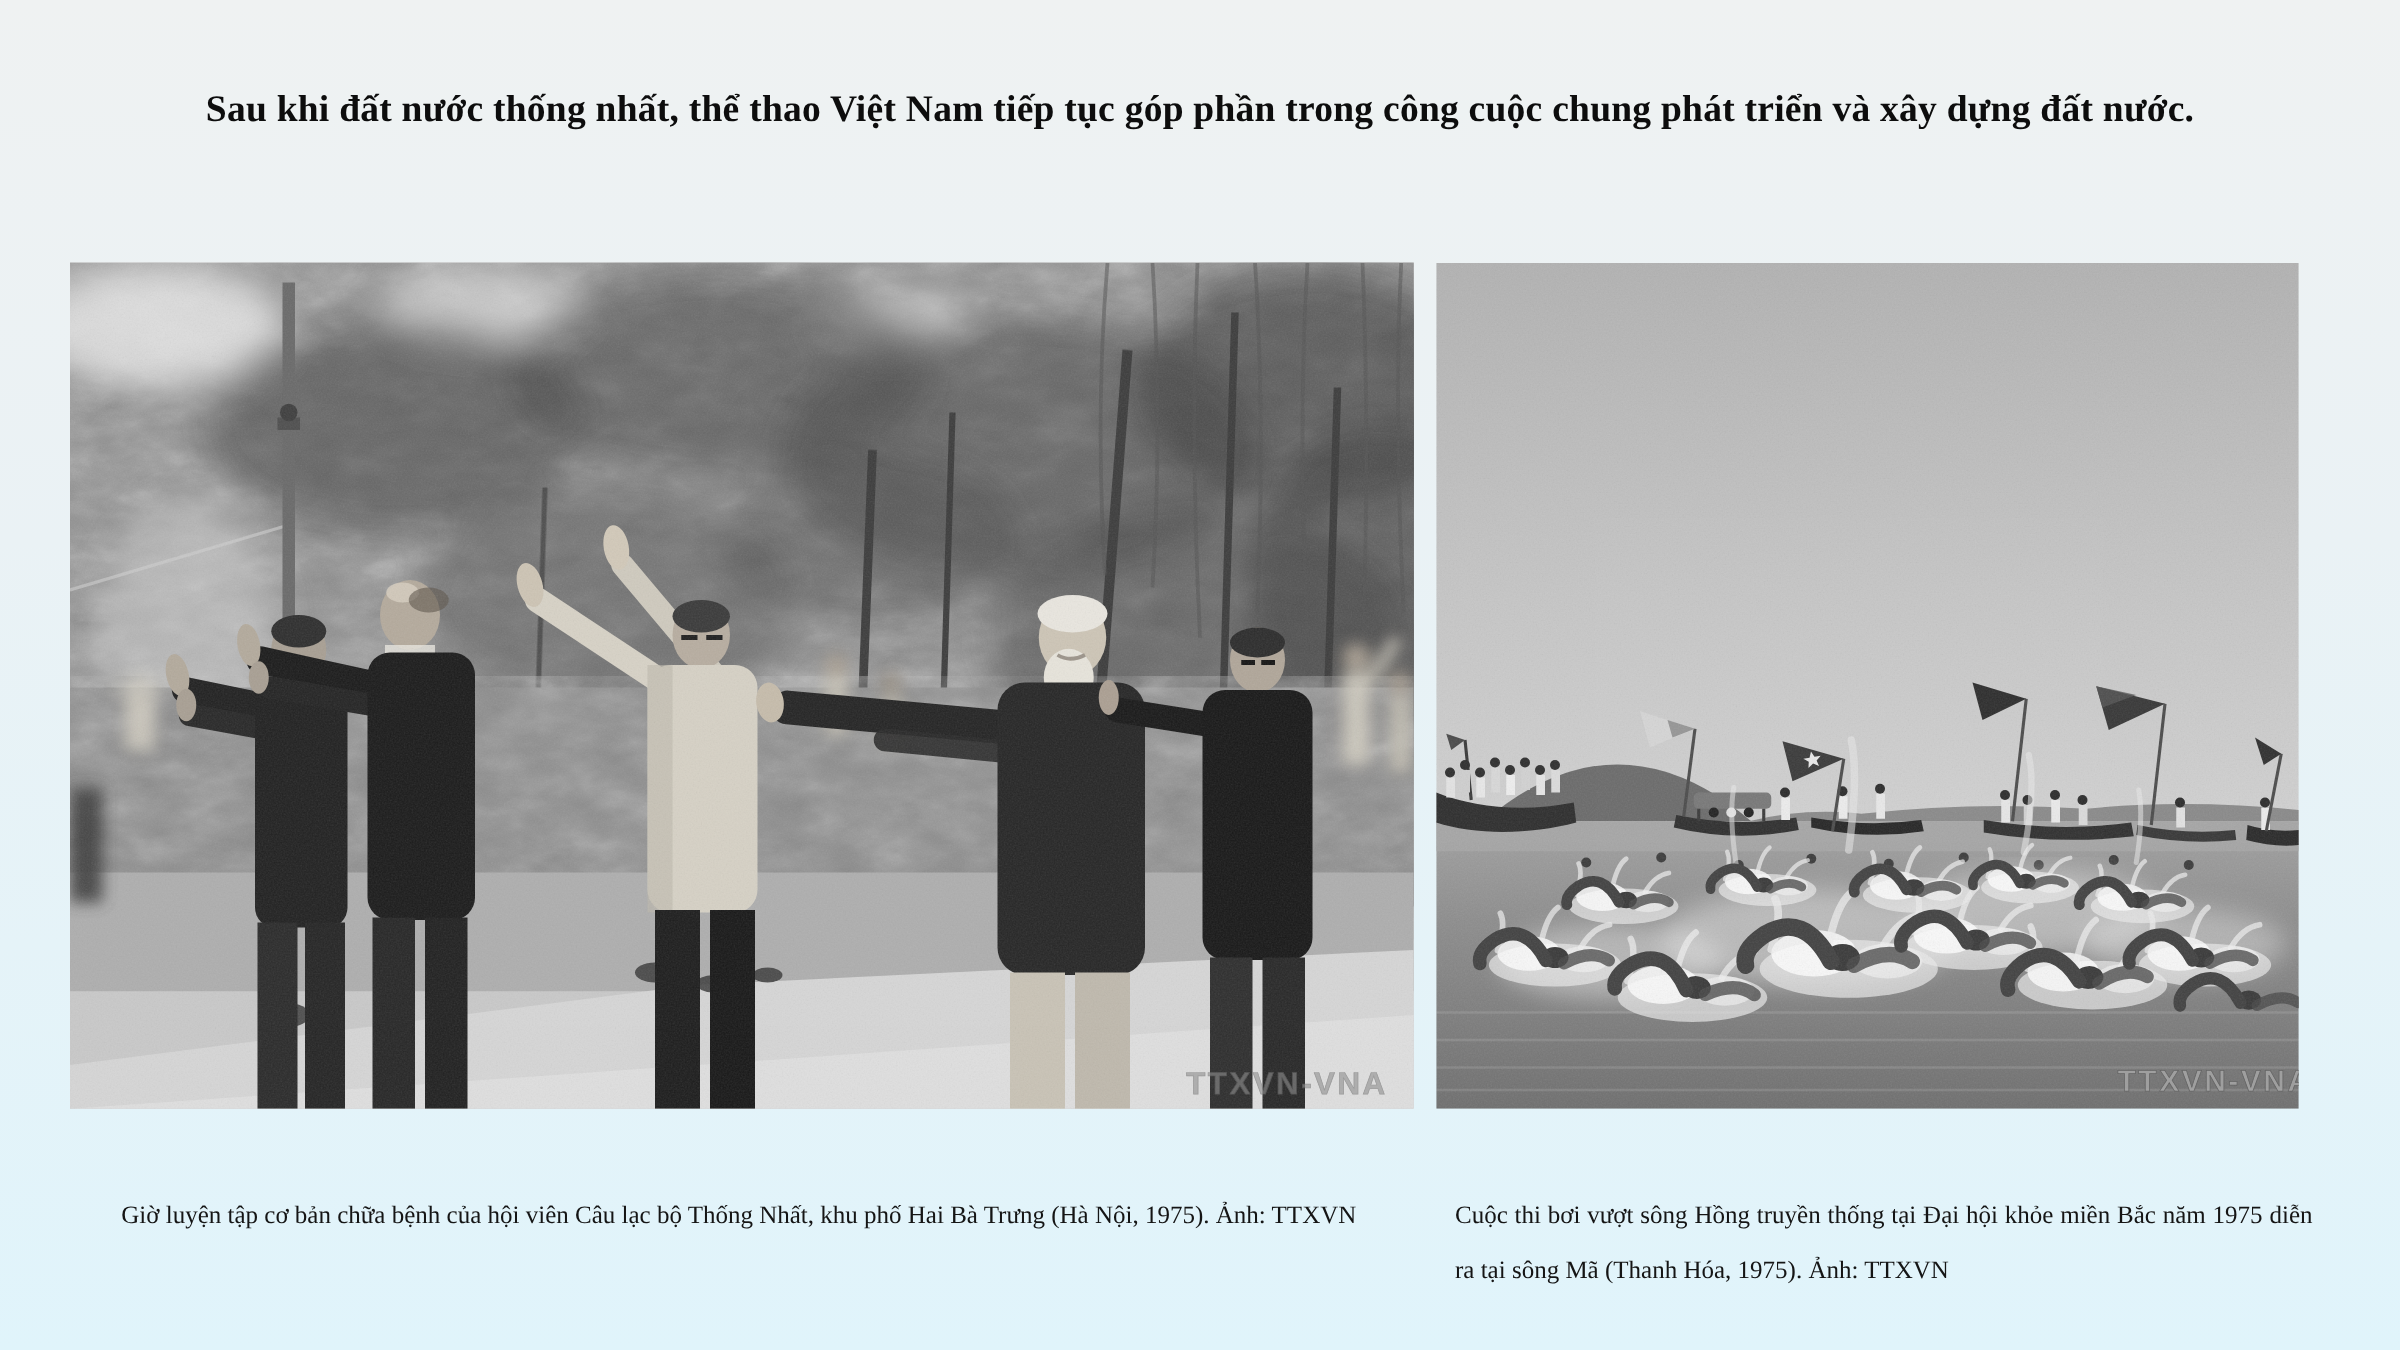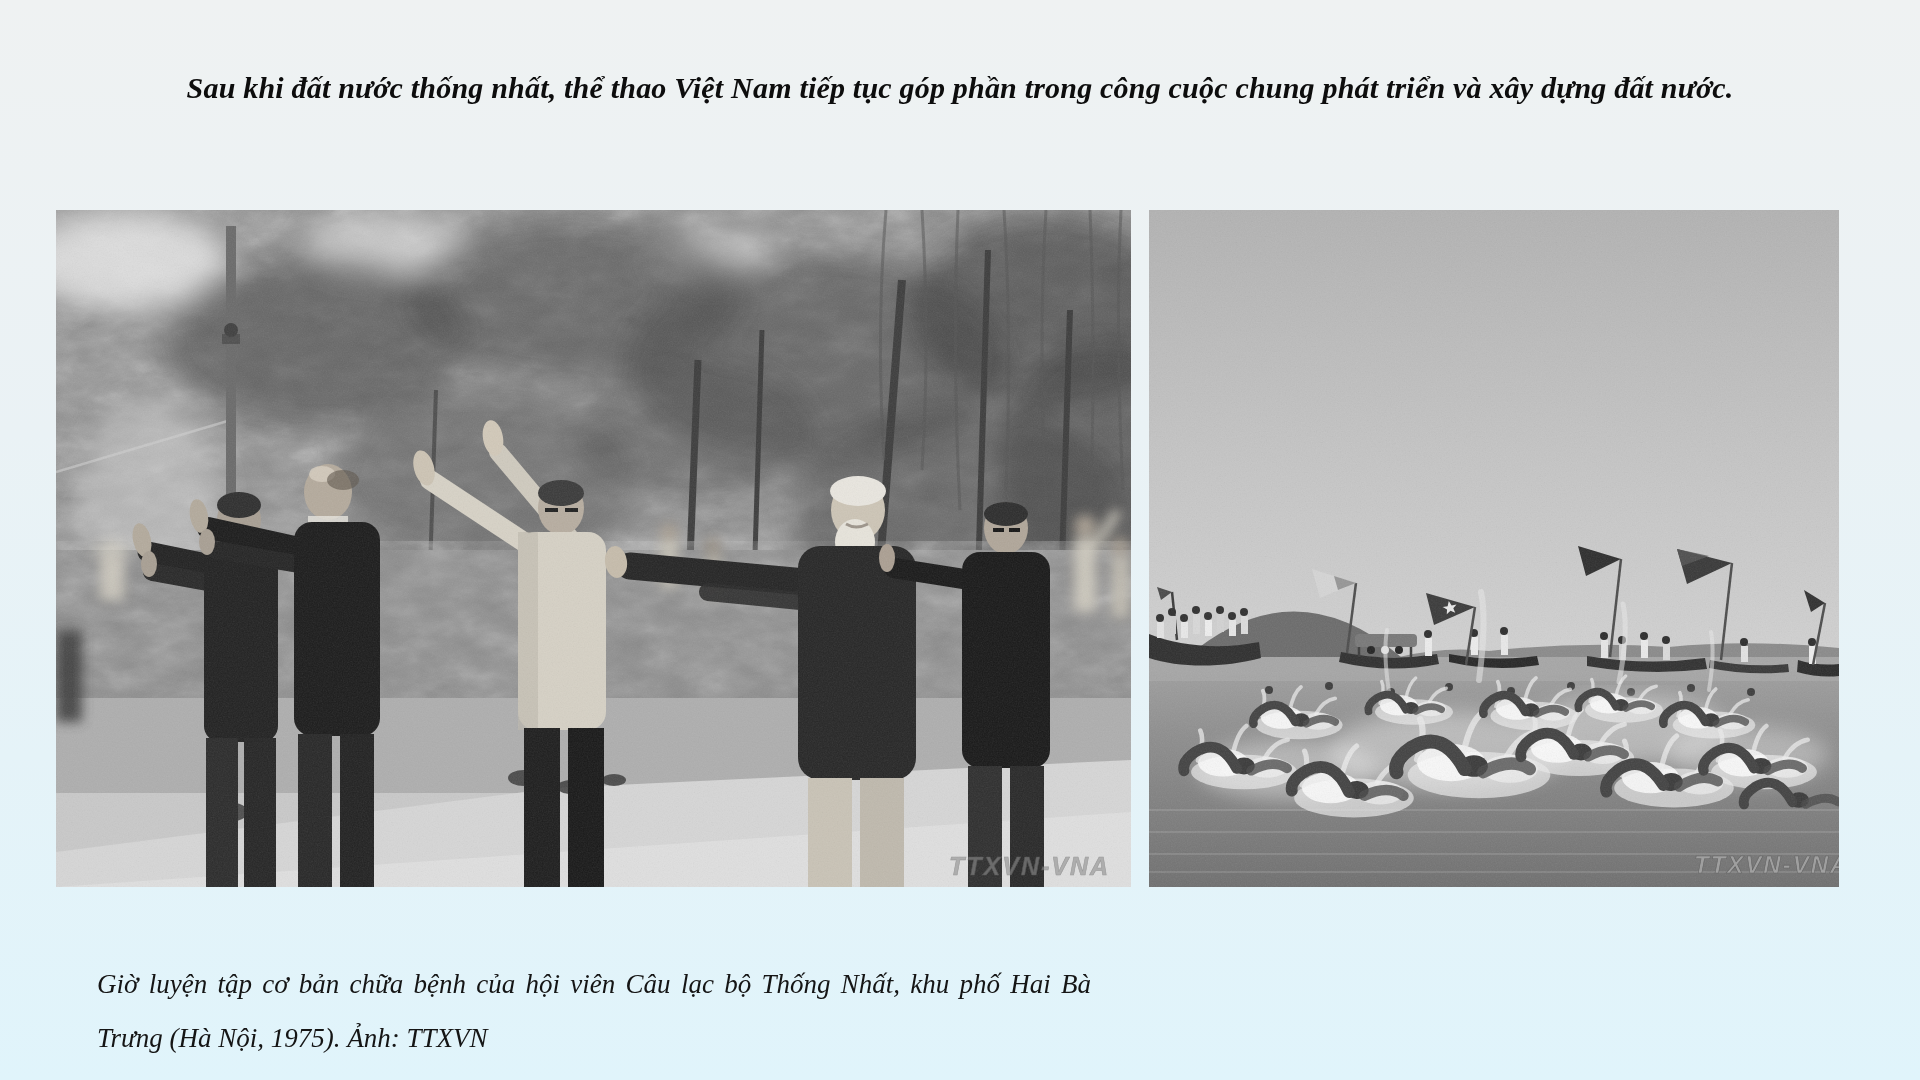--- a/index.html
+++ b/index.html
@@ -1,33 +1,33 @@
 <!DOCTYPE html>
 <html><head>
 <meta charset="utf-8">
 <style>
   html,body{margin:0;padding:0;}
   body{width:1920px;height:1080px;overflow:hidden;}
   .page{
     position:relative;width:1920px;height:1080px;
     background:linear-gradient(180deg,#eff2f2 0%,#eaf2f5 40%,#e0f4fb 100%);
-    font-family:"Liberation Serif", serif;color:#141414;font-style:italic;
+    font-family:"Liberation Serif", serif;color:#141414;
   }
   .headline{
     position:absolute;top:70px;left:0;right:0;margin:0;
     text-align:center;white-space:nowrap;
     font-size:30px;line-height:36px;font-weight:bold;color:#0d0d0d;
     letter-spacing:.2px;
   }
   figure{margin:0;padding:0;position:absolute;text-align:right;}
   .photo-left{left:56px;top:210px;width:1075px;height:677px;}
   .photo-right{left:1149px;top:210px;width:690px;height:677px;}
   figure svg{display:block;width:100%;height:100%;}
   .caption{
-    position:absolute;font-size:27px;line-height:54px;text-align:justify;color:#151515;
+    position:absolute;font-size:20px;line-height:44px;text-align:justify;color:#151515;
   }
   .caption-left{left:97px;top:930px;width:994px;}
   .caption-right{left:1164px;top:930px;width:686px;}
 </style>
 </head>
 <body>
 
 <div class="page">
 
   <h1 class="headline">Sau khi đất nước thống nhất, thể thao Việt Nam tiếp tục góp phần trong công cuộc chung phát triển và xây dựng đất nước.</h1>
@@ -386,14 +386,15 @@
         <use href="#swm" transform="translate(562,510) scale(0.95)"></use>
         <use href="#swm" transform="translate(650,590) scale(1.1)"></use>
       </g>
 
       <rect x="0" y="0" width="690" height="677" filter="url(#grainR)" opacity="0.13"></rect>
       <text x="545" y="663" font-family="Liberation Sans, sans-serif" font-size="24" font-weight="bold" letter-spacing="2" fill="#a9a9a9" opacity="0.8" stroke="#5f5f5f" stroke-width="0.6">TTXVN-VNA</text>
     </svg>
   </figure>
 
   <p class="caption caption-left">Giờ luyện tập cơ bản chữa bệnh của hội viên Câu lạc bộ Thống Nhất, khu phố Hai Bà Trưng (Hà Nội, 1975). Ảnh: TTXVN</p>
+  <p class="caption caption-right">Cuộc thi bơi vượt sông Hồng truyền thống tại Đại hội khỏe miền Bắc năm 1975 diễn ra tại sông Mã (Thanh Hóa, 1975). Ảnh: TTXVN</p>
 
 </div>
 
 </body></html>

